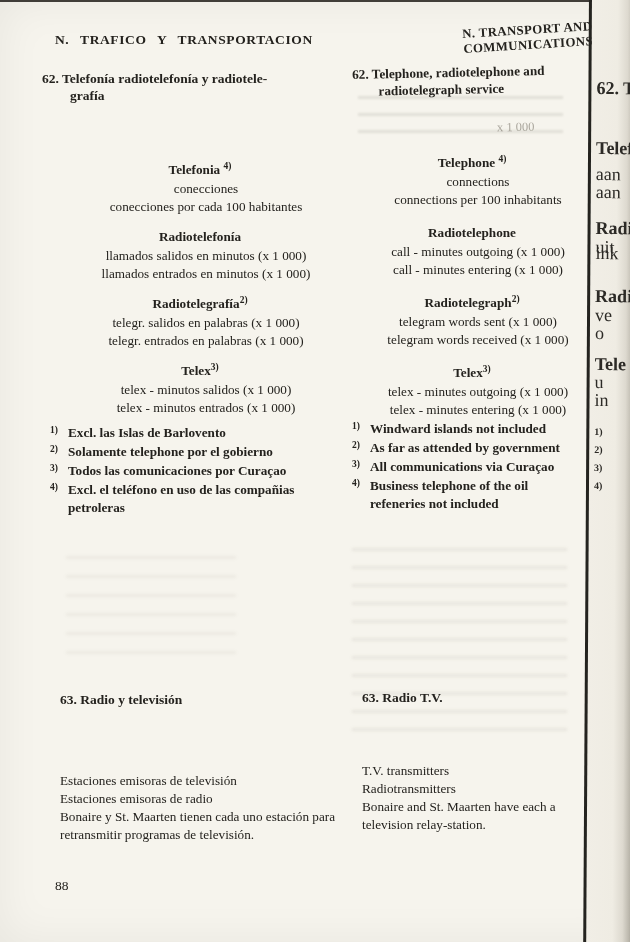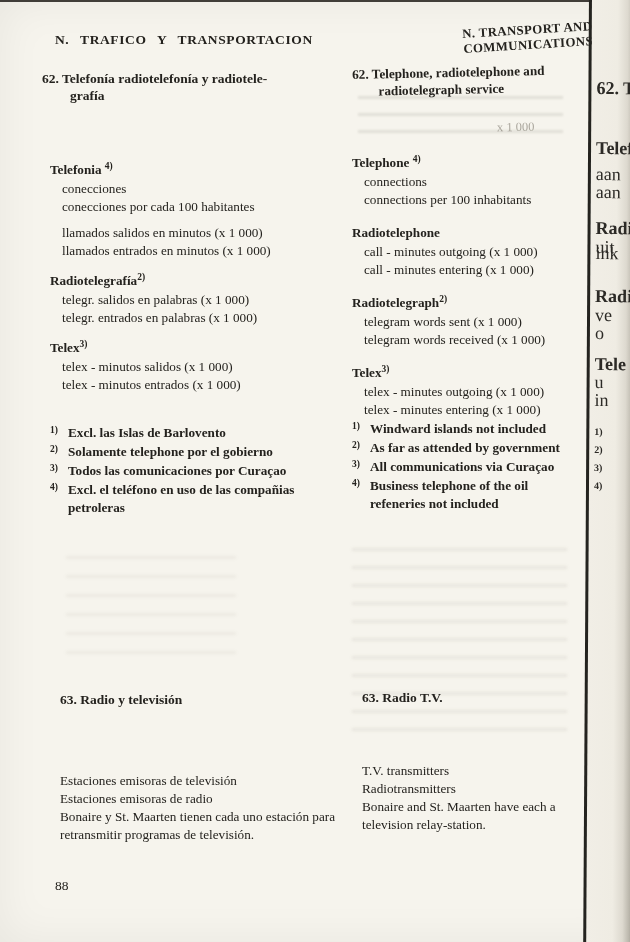--- a/index.html
+++ b/index.html
@@ -11,21 +11,21 @@
     box-shadow:inset 0 0 45px rgba(0,0,0,.06);
   }
   .topline{position:absolute;top:0;left:0;width:100%;height:2px;background:#403d38;}
   .block{position:absolute;}
 
   
   #l-header{left:55px;top:32px;font-weight:bold;font-size:13.5px;letter-spacing:.6px;word-spacing:7px;white-space:nowrap;}
   #l-sec62{left:42px;top:70px;font-weight:bold;font-size:13.5px;line-height:17px;width:300px;}
   .indent2{padding-left:28px;}
   #l-groups{left:50px;top:157px;font-size:13.2px;line-height:18.2px;width:300px;}
-  .group{margin-bottom:8px;}
+  .group{margin-bottom:8px;text-align:center;}
   .ghead{font-weight:bold;}
   .ghead sup{font-size:9.5px;}
   .gitem{padding-left:12px;white-space:nowrap;}
   #l-foot,#r-foot{font-size:13.2px;line-height:17.5px;font-weight:bold;}
   #l-foot{left:50px;top:424px;width:292px;}
   .fn{display:flex;margin-bottom:1.5px;}
   .fnm{flex:0 0 18px;width:18px;font-size:9.5px;position:relative;top:-2px;}
   .fnt{flex:1;}
   #l-63{left:60px;top:692px;font-weight:bold;font-size:13.5px;}
   #l-63body{left:60px;top:772px;font-size:13.2px;line-height:18px;width:292px;}
@@ -98,20 +98,21 @@
     <div class="indent2">grafía</div>
   </div>
 
   <div class="block" id="l-groups">
     <div class="group">
       <div class="ghead"><span>Telefonia </span><sup>4)</sup></div>
       <div class="gitem">conecciones</div>
       <div class="gitem">conecciones por cada 100 habitantes</div>
     </div>
     <div class="group">
+      <div class="ghead"><span>Radiotelefonía</span><sup></sup></div>
       <div class="gitem">llamados salidos en minutos (x 1 000)</div>
       <div class="gitem">llamados entrados en minutos (x 1 000)</div>
     </div>
     <div class="group">
       <div class="ghead"><span>Radiotelegrafía</span><sup>2)</sup></div>
       <div class="gitem">telegr. salidos en palabras (x 1 000)</div>
       <div class="gitem">telegr. entrados en palabras (x 1 000)</div>
     </div>
     <div class="group">
       <div class="ghead"><span>Telex</span><sup>3)</sup></div>

